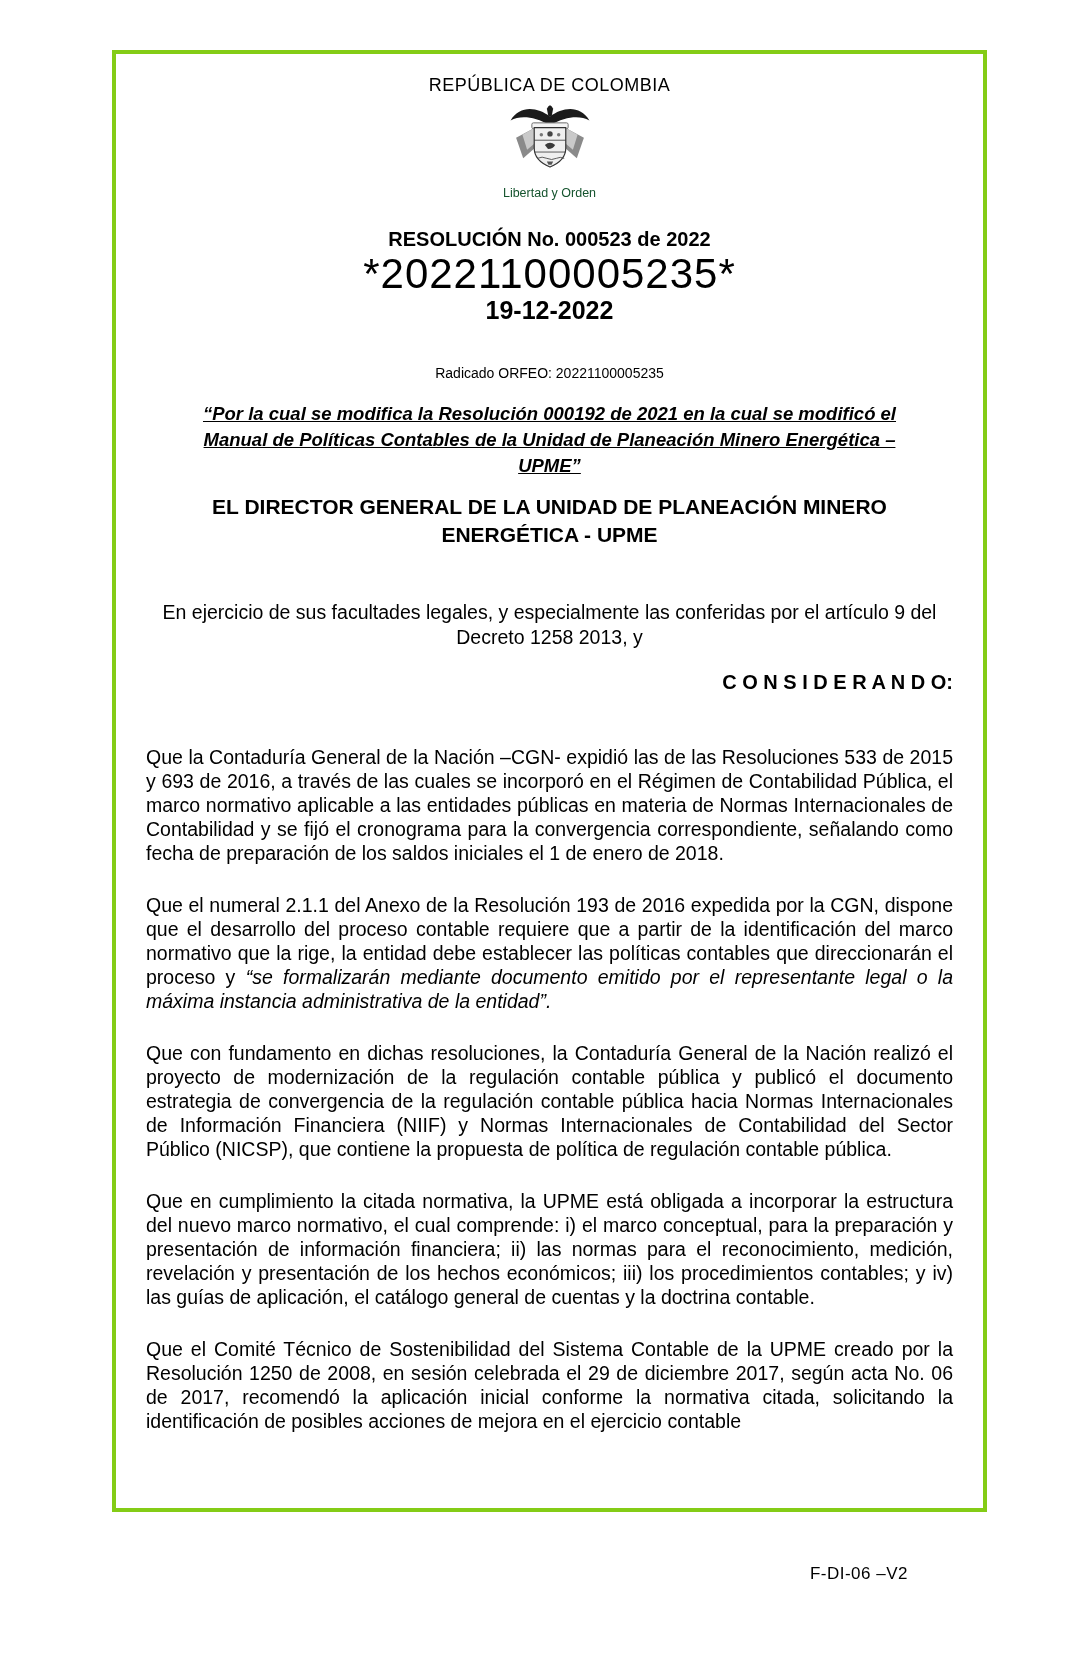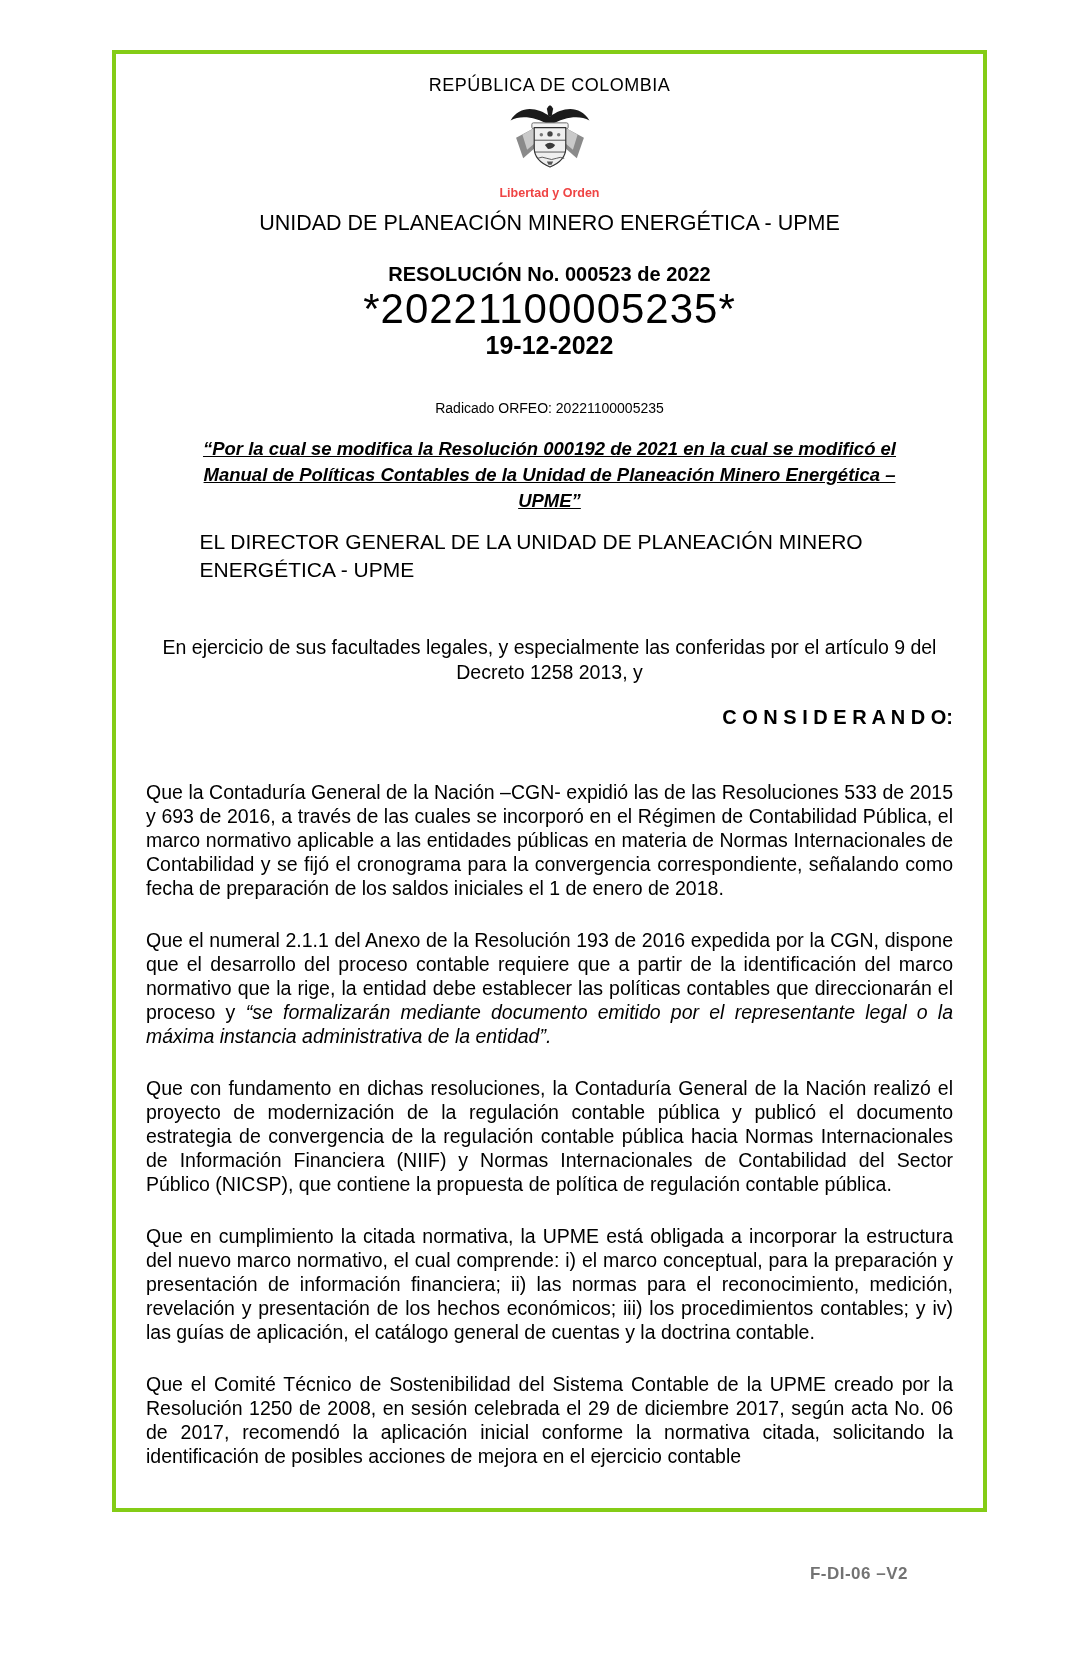--- a/index.html
+++ b/index.html
@@ -36,24 +36,23 @@
     letter-spacing: 0.5px;
   }
   .emblem-wrap {
     margin-top: 4px;
     text-align: center;
   }
   .emblem-wrap svg { display: inline-block; }
   .motto-line {
     font-size: 12.5px;
     line-height: 15px;
-    color: #ef4444;
+    color: #14532d;
     text-align: center;
     margin-top: 0px;
-    font-weight: bold;
   }
   .entity-line {
     margin-top: 9px;
     font-size: 21.5px;
     line-height: 26px;
     text-align: center;
   }
   .res-title {
     margin-top: 26px;
     font-size: 20px;
@@ -90,21 +89,22 @@
     font-weight: bold;
     font-style: italic;
     text-align: center;
   }
   .subject-quote span { text-decoration: underline; }
   .authority-heading {
     margin: 14px auto 0 auto;
     max-width: 700px;
     font-size: 21px;
     line-height: 28px;
-    font-weight: normal;
+    font-weight: bold;
+    text-align: center;
   }
   .preamble {
     margin-top: 51px;
     font-size: 19.5px;
     line-height: 25px;
     text-align: center;
   }
   .considering-heading {
     margin-top: 20px;
     font-size: 20px;
@@ -121,22 +121,22 @@
     text-justify: inter-word;
   }
   .body-paras p:last-child { margin-bottom: 0; }
   .body-paras em { font-style: italic; }
 
   .footer-code {
     position: absolute;
     top: 1564px;
     right: 168px;
     font-size: 17px;
-    font-weight: bold;
-    color: #737373;
+    font-weight: normal;
+    color: #000000;
     letter-spacing: 0.5px;
   }
 </style>
 </head>
 <body>
 
 <div class="page">
 
   <div class="doc-frame">
 
@@ -166,21 +166,20 @@
         <circle cx="71" cy="44" r="2.2" fill="#777"></circle>
 
         <path d="M53.5 57 Q60 51.5 66.5 57 Q64 62 57.5 62 Z" fill="#3a3a3a"></path>
 
         <path d="M44 74 Q50 71 56 74 Q62 77 68 74 Q73 71.5 78 74" stroke="#555" stroke-width="1.2" fill="none"></path>
         <path d="M56 78 L64 78 L62 82 L58 82 Z" fill="#555"></path>
       </svg>
       <div class="motto-line">Libertad y Orden</div>
     </div>
 
-    <div class="entity-line">UNIDAD DE PLANEACIÓN MINERO ENERGÉTICA - UPME</div>
 
     <div class="res-title">RESOLUCIÓN No. 000523 de 2022</div>
 
     <div class="barcode-number">*20221100005235*</div>
 
     <div class="res-date">19-12-2022</div>
 
     <div class="radicado-line">Radicado ORFEO: 20221100005235</div>
 
     <div class="subject-quote">

